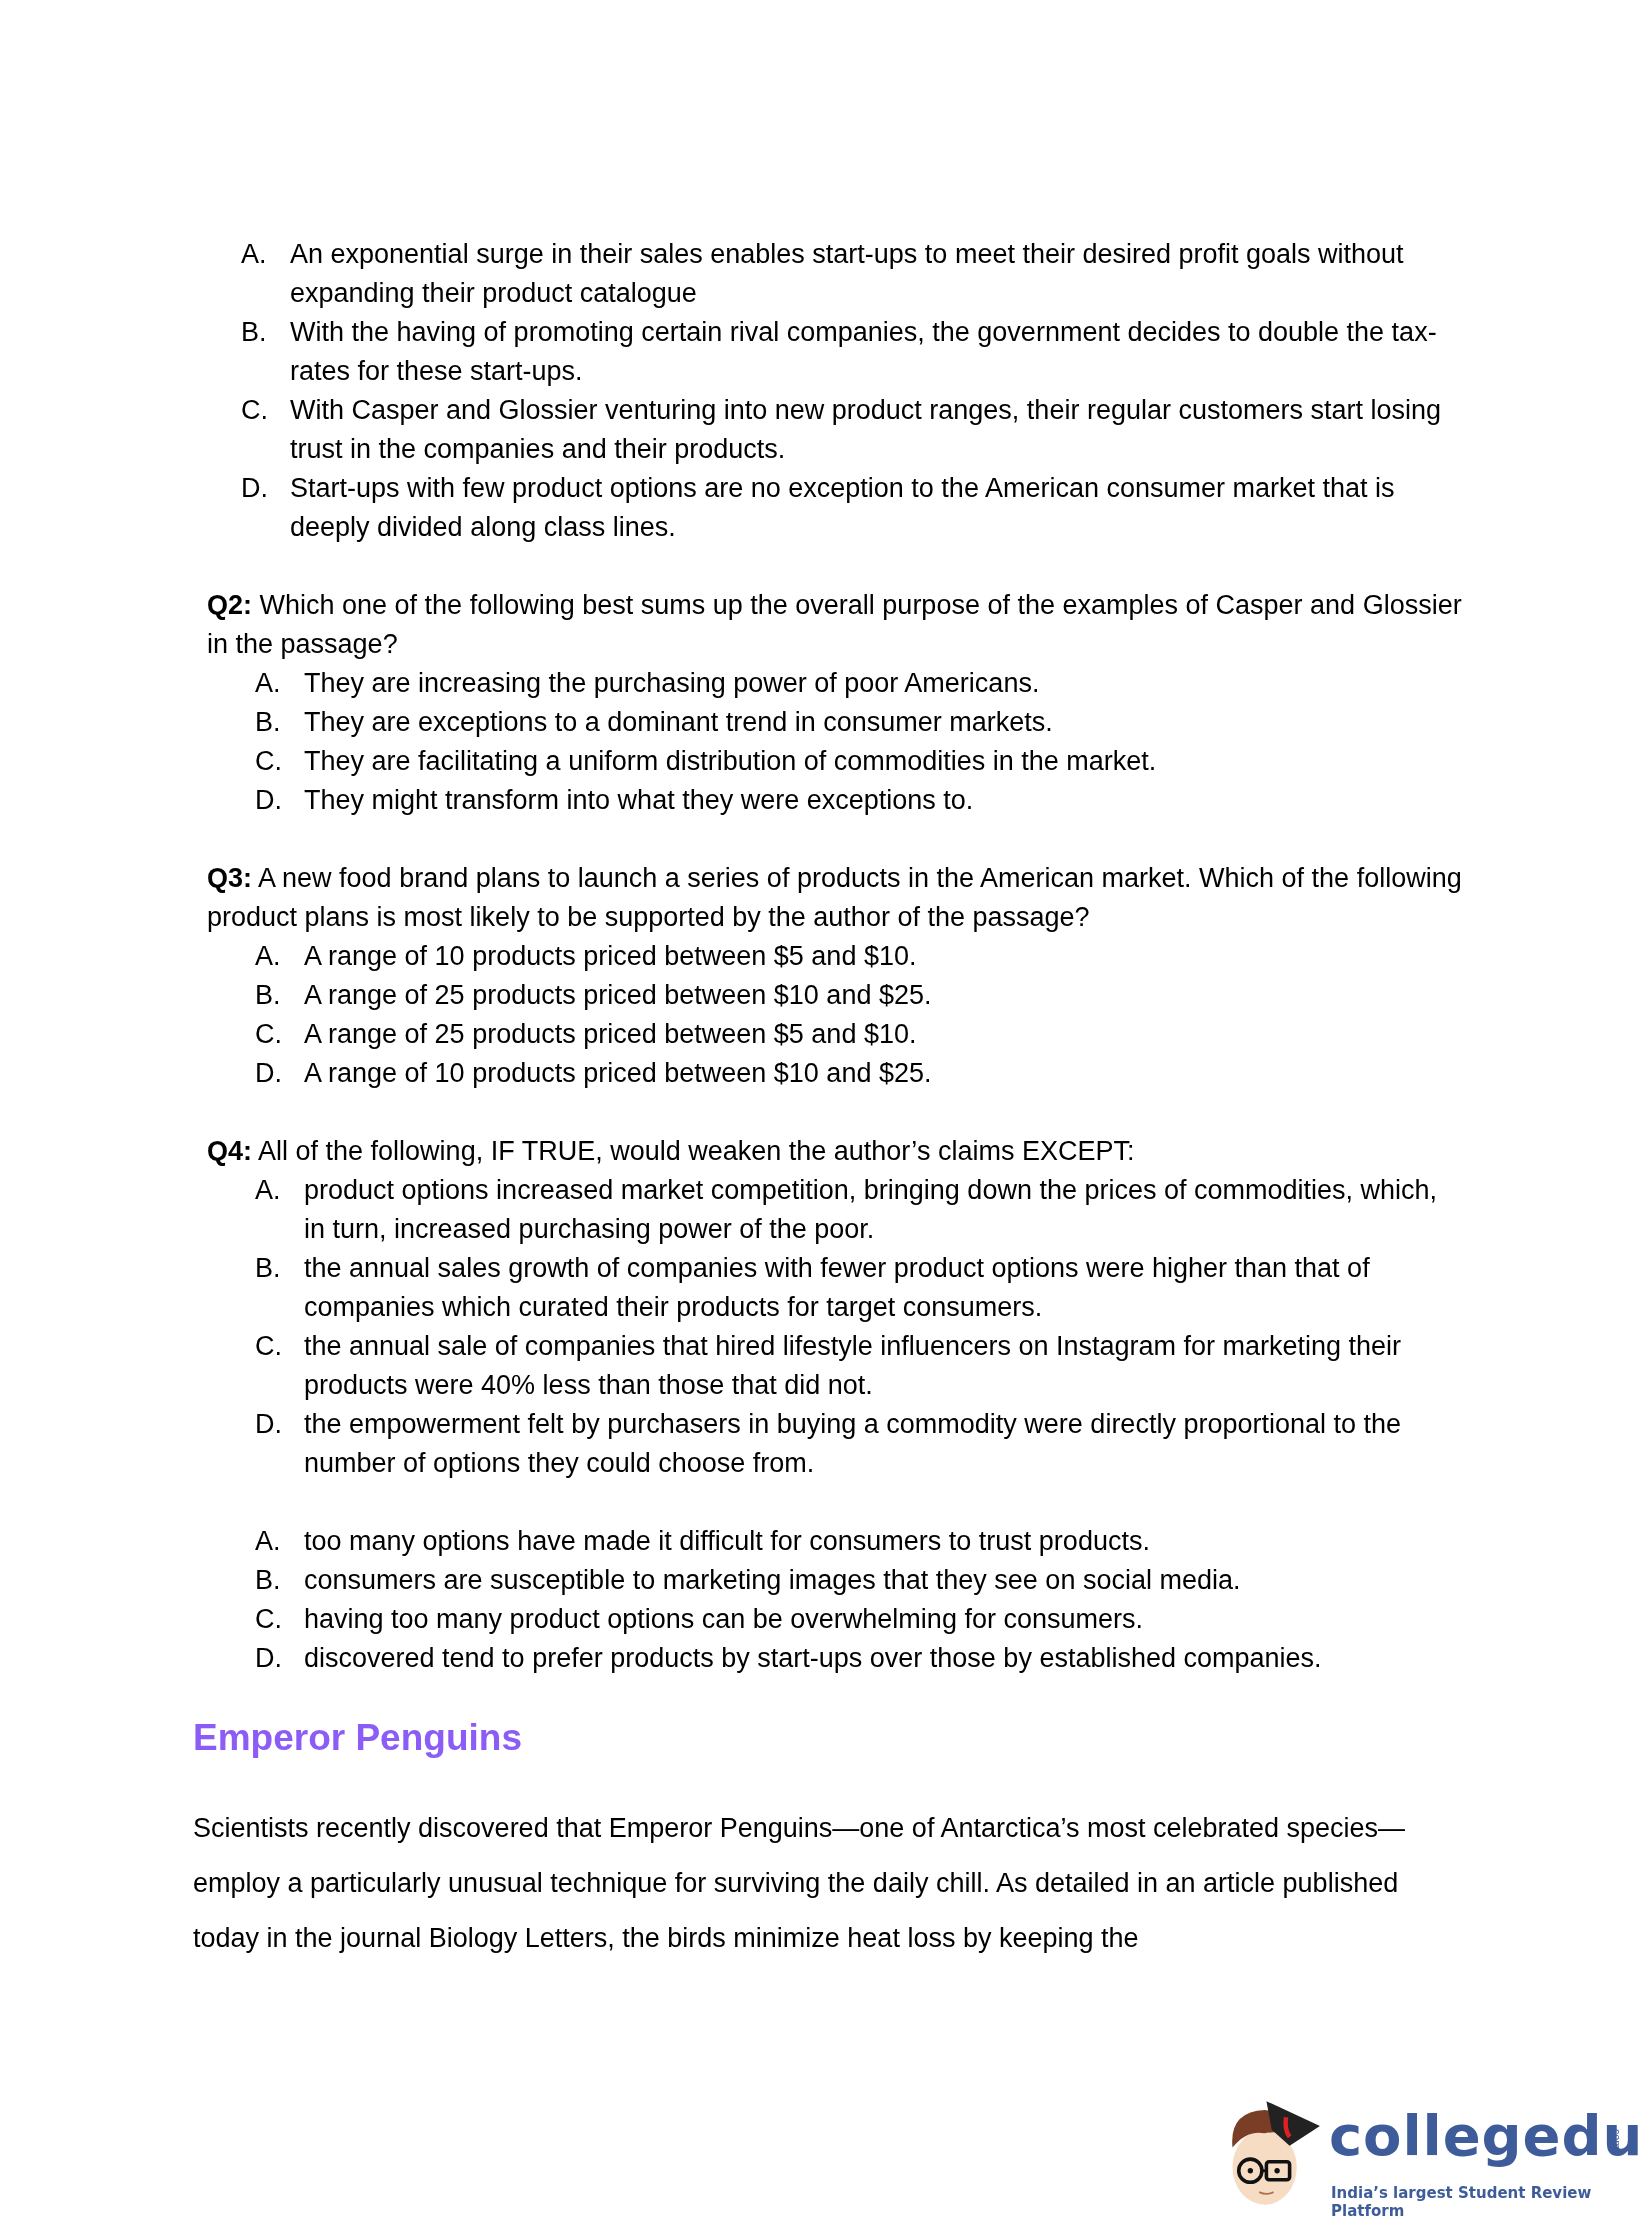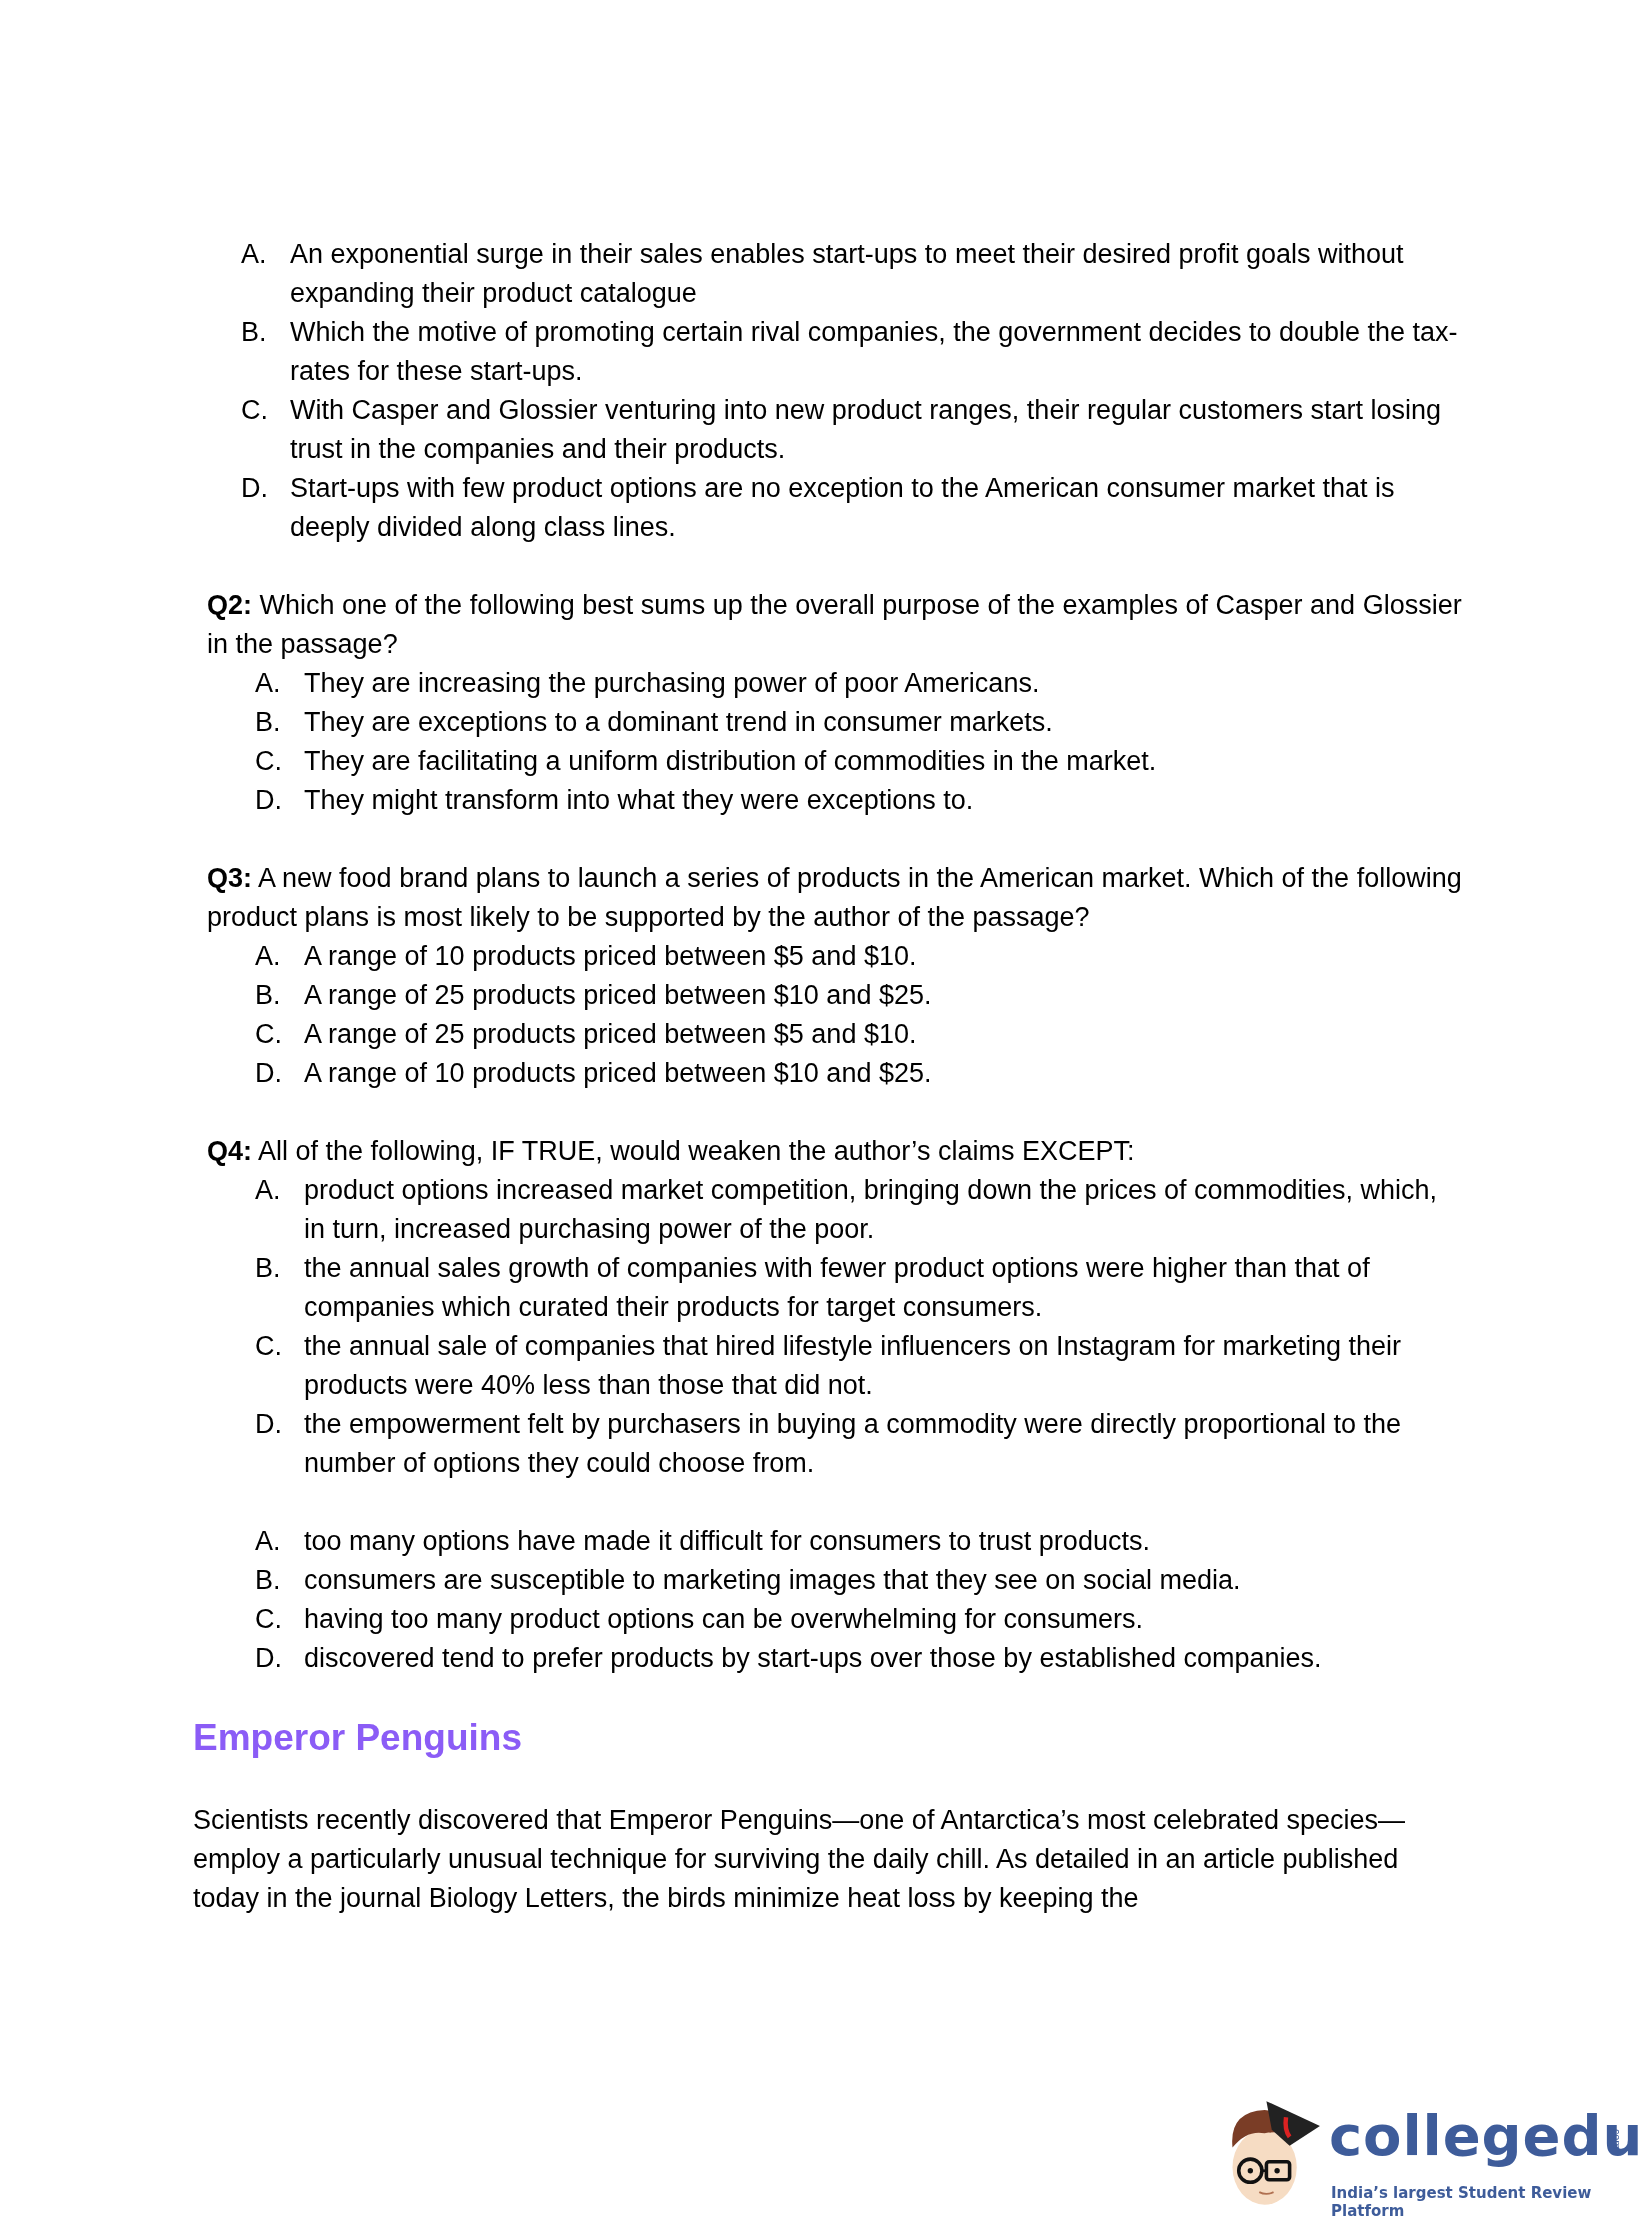--- a/index.html
+++ b/index.html
@@ -13,21 +13,21 @@
     .opt { position: relative; padding-left: 97px; }
     .opt .letter { position: absolute; left: 48px; top: 0; }
     .opt .txt { display: block; white-space: normal; }
     .qblock { margin-top: 39px; margin-left: 14px; }
     .q { white-space: normal; line-height: 39px; }
     .q b { font-weight: bold; }
     h2 {
       margin: 36px 0 19px 0; font-size: 37px; font-weight: bold; color: #8b5cf6;
       line-height: 47px;
     }
-    .para { line-height: 39px; white-space: normal; margin-top: 40px; }
+    .para { line-height: 55px; white-space: normal; margin-top: 40px; }
     .logo { position: absolute; left: 1220px; top: 2094px; width: 421px; height: 116px; }
     .logo .brand {
       position: absolute; left: 109px; top: 9px; font-size: 56px; font-weight: bold;
       color: #3e5c9a; letter-spacing: 0.9px; font-family: "DejaVu Sans", sans-serif;
     }
     .logo .com {
       position: absolute; left: 403px; top: 32px; font-size: 10.7px; color: #3e5c9a;
       transform: rotate(90deg); transform-origin: left top;
     }
     .logo .tag {
@@ -41,21 +41,21 @@
 
 <div class="page">
 
   <div>
     <div class="line opt">
         <span class="letter">A.</span>
         <span class="txt">An exponential surge in their sales enables start-ups to meet their desired profit goals without expanding their product catalogue</span>
       </div>
     <div class="line opt">
         <span class="letter">B.</span>
-        <span class="txt">Which the motive of promoting certain rival companies, the government decides to double the tax-rates for these start-ups.</span>
+        <span class="txt">With the having of promoting certain rival companies, the government decides to double the tax-rates for these start-ups.</span>
       </div>
     <div class="line opt">
         <span class="letter">C.</span>
         <span class="txt">With Casper and Glossier venturing into new product ranges, their regular customers start losing trust in the companies and their products.</span>
       </div>
     <div class="line opt">
         <span class="letter">D.</span>
         <span class="txt">Start-ups with few product options are no exception to the American consumer market that is deeply divided along class lines.</span>
       </div>
   </div>

